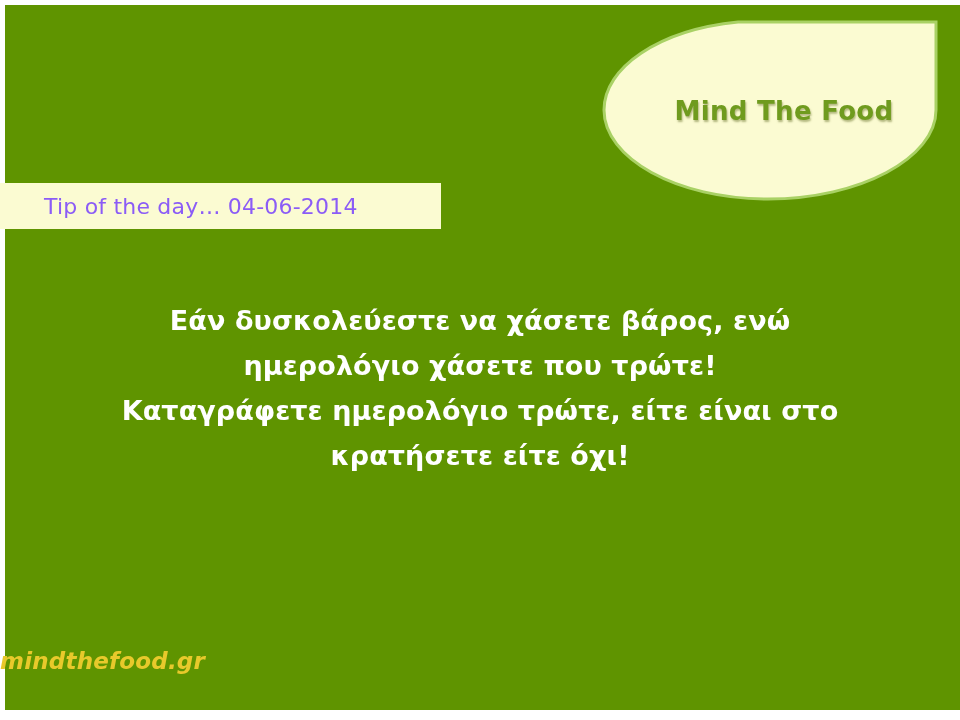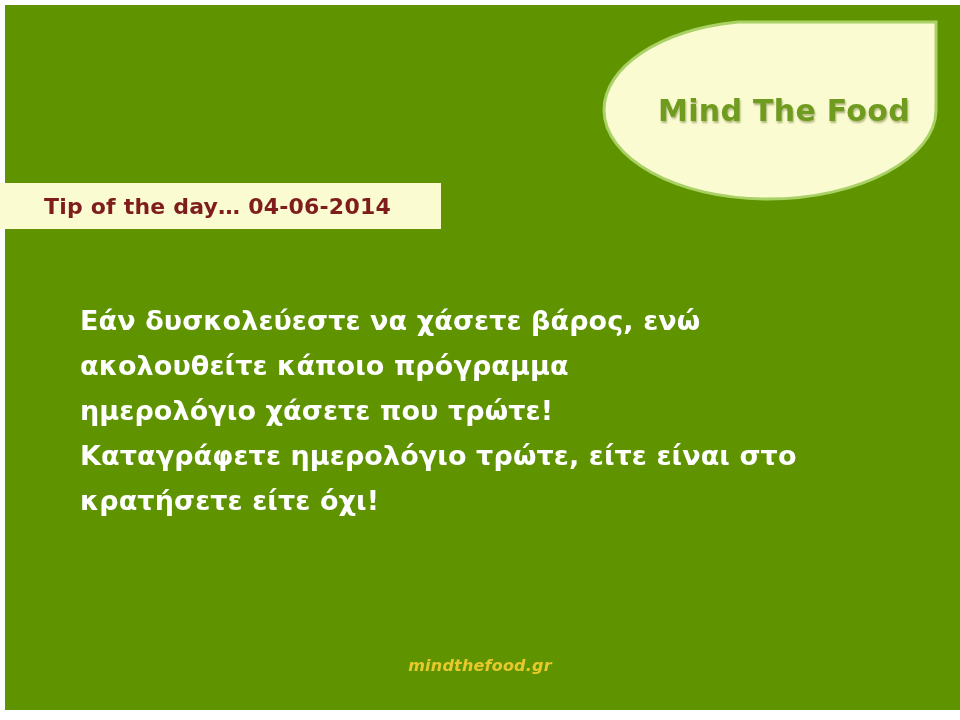--- a/index.html
+++ b/index.html
@@ -52,80 +52,79 @@
     width: 340px;
     height: 185px;
     display: flex;
     align-items: center;
     justify-content: center;
     padding-left: 32px;
     box-sizing: border-box;
     color: #6f9b1e;
     font-family: "DejaVu Sans", "Liberation Sans", sans-serif;
     font-weight: bold;
-    font-size: 30px;
+    font-size: 26px;
     letter-spacing: 0.3px;
     text-shadow: 1px 2px 2px rgba(120,130,60,0.55);
     white-space: nowrap;
   }
 
   
   .tip-banner {
     position: absolute;
     left: 0px;
     top: 183px;
     width: 441px;
     height: 46px;
     background: #fbfbd2;
     display: flex;
     align-items: center;
   }
   .tip-text {
     margin-left: 44px;
-    color: #7f1d1d;
+    color: #8b5cf6;
     font-family: "DejaVu Sans", "Liberation Sans", sans-serif;
-    font-weight: bold;
+    font-weight: normal;
     font-size: 22px;
     letter-spacing: 0.2px;
     white-space: nowrap;
   }
 
   
   .body-text {
     position: absolute;
     left: 80px;
     top: 298px;
     width: 800px;
-    text-align: left;
+    text-align: center;
     color: #ffffff;
     font-family: "DejaVu Sans", "Liberation Sans", sans-serif;
     font-weight: bold;
     font-size: 27px;
     line-height: 45px;
     letter-spacing: 0.1px;
   }
   .body-text .line {
     display: block;
     white-space: nowrap;
   }
 
   
   .footer-site {
     position: absolute;
     left: 0;
     top: 648px;
     width: 960px;
-    text-align: center;
+    text-align: left;
     color: #e8c92b;
     font-family: "DejaVu Sans", "Liberation Sans", sans-serif;
     font-style: italic;
     font-weight: bold;
-    font-size: 16px;
+    font-size: 23px;
     letter-spacing: 0.2px;
-    margin-top: 8px;
   }
 </style>
 </head>
 <body>
 
 <div id="slide">
 
   <div class="green-canvas"></div>
 
   <div class="logo-blob-wrap">
@@ -139,21 +138,20 @@
     </svg>
     <div class="logo-title">Mind The Food</div>
   </div>
 
   <div class="tip-banner">
     <span class="tip-text">Tip of the day… 04-06-2014</span>
   </div>
 
   <div class="body-text">
     <span class="line">Εάν δυσκολεύεστε  να χάσετε βάρος, ενώ</span>
-    <span class="line">ακολουθείτε κάποιο πρόγραμμα</span>
     <span class="line">ημερολόγιο χάσετε που τρώτε!</span>
     <span class="line">Καταγράφετε ημερολόγιο τρώτε, είτε είναι  στο</span>
     <span class="line">κρατήσετε είτε όχι!</span>
   </div>
 
   <div class="footer-site">mindthefood.gr</div>
 
 </div>
 
 </body></html>

